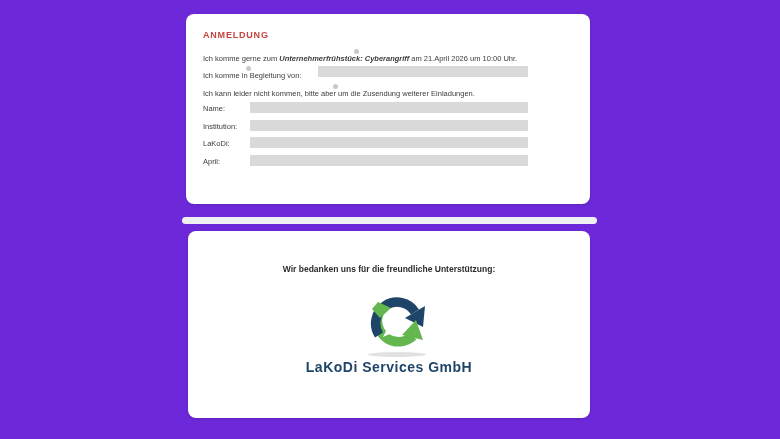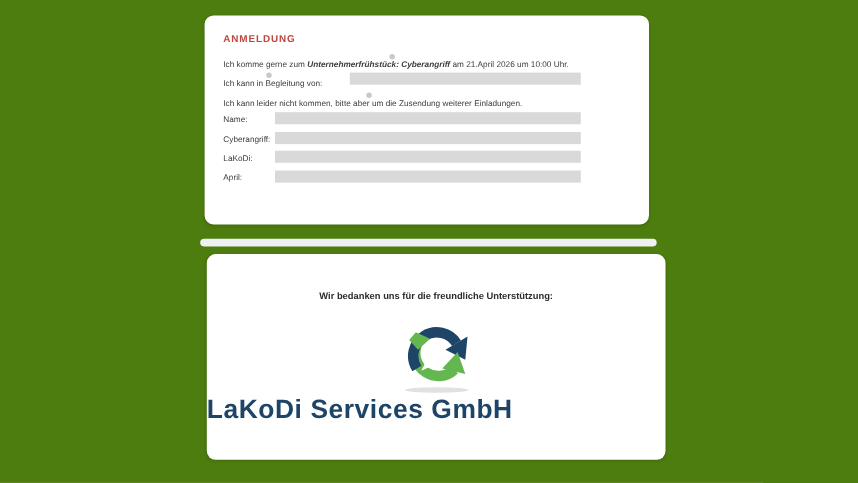--- a/index.html
+++ b/index.html
@@ -1,30 +1,30 @@
 <!DOCTYPE html>
 <html><head>
 <meta charset="utf-8">
 <style>
   html,body{margin:0;padding:0;}
   .canvas{
     position:relative;width:780px;height:439px;
-    background:#4d7c0f;overflow:hidden;
+    background:#6d28d9;overflow:hidden;
     font-family:"Liberation Sans",sans-serif;
   }
   .card{
     position:absolute;background:#ffffff;border-radius:8px;
     box-shadow:0 1px 3px rgba(0,0,0,0.14);
   }
   #card-form{left:186px;top:14px;width:404px;height:190px;}
   #page-separator{
     position:absolute;left:182px;top:217px;width:415px;height:7px;
     background:#eff0f2;border-radius:3.5px;
   }
-  #card-sponsor{left:188px;top:231px;width:402px;height:187px;padding-left:15px;}
+  #card-sponsor{left:188px;top:231px;width:402px;height:187px;}
 
   .form-title{
     position:absolute;left:17px;top:16px;
     font-size:9px;font-weight:bold;letter-spacing:0.8px;color:#c3453f;
   }
   .opt-row{
     position:absolute;left:17px;height:11px;
     display:flex;align-items:center;
     font-size:7.5px;color:#3c3c3c;white-space:nowrap;flex-direction:column;
   }
@@ -43,52 +43,52 @@
     position:absolute;left:17px;font-size:7.5px;color:#3c3c3c;
   }
   .field-input{left:64px;width:278px;}
 
   .thanks{
     position:absolute;left:0;top:33px;width:100%;text-align:center;
     font-size:8.5px;font-weight:bold;color:#2b2b2b;
   }
   .logo-wrap{position:absolute;left:178px;top:66px;width:62px;height:62px;}
   .company{
-    position:absolute;left:0;top:128px;width:100%;
-    font-size:24px;font-weight:bold;letter-spacing:0.5px;color:#1e4467;
+    position:absolute;left:0;top:128px;width:100%;text-align:center;
+    font-size:14px;font-weight:bold;letter-spacing:0.5px;color:#1e4467;
   }
 </style>
 </head>
 <body>
 
 <div class="canvas">
 
   <div class="card" id="card-form">
     <div class="form-title">ANMELDUNG</div>
 
     <div class="opt-row" style="top:35px;">
       <span class="radio"></span>
       <span><span>Ich komme gerne zum </span><span class="bold-it">Unternehmerfrühstück: Cyberangriff</span><span> am 21.April 2026 um 10:00 Uhr.</span></span>
     </div>
 
     <div class="opt-row" style="top:52px;">
       <span class="radio"></span>
-      <span>Ich kann in Begleitung von:</span>
+      <span>Ich komme in Begleitung von:</span>
     </div>
     <input class="gray-input" id="input-companion" type="text" value="" style="">
 
     <div class="opt-row" style="top:70px;align-items:center;">
       <span class="radio"></span>
       <span>Ich kann leider nicht kommen, bitte aber um die Zusendung weiterer Einladungen.</span>
     </div>
 
     <div class="field-label" style="top:90px;">Name:</div>
     <input class="gray-input field-input" style="top: 88px;" type="text" value="">
 
-    <div class="field-label" style="top:108px;">Cyberangriff:</div>
+    <div class="field-label" style="top:108px;">Institution:</div>
     <input class="gray-input field-input" style="top: 106px;" type="text" value="">
 
     <div class="field-label" style="top:125px;">LaKoDi:</div>
     <input class="gray-input field-input" style="top: 123px;" type="text" value="">
 
     <div class="field-label" style="top:143px;">April:</div>
     <input class="gray-input field-input" style="top: 141px;" type="text" value="">
   </div>
 
   <div id="page-separator"></div>

